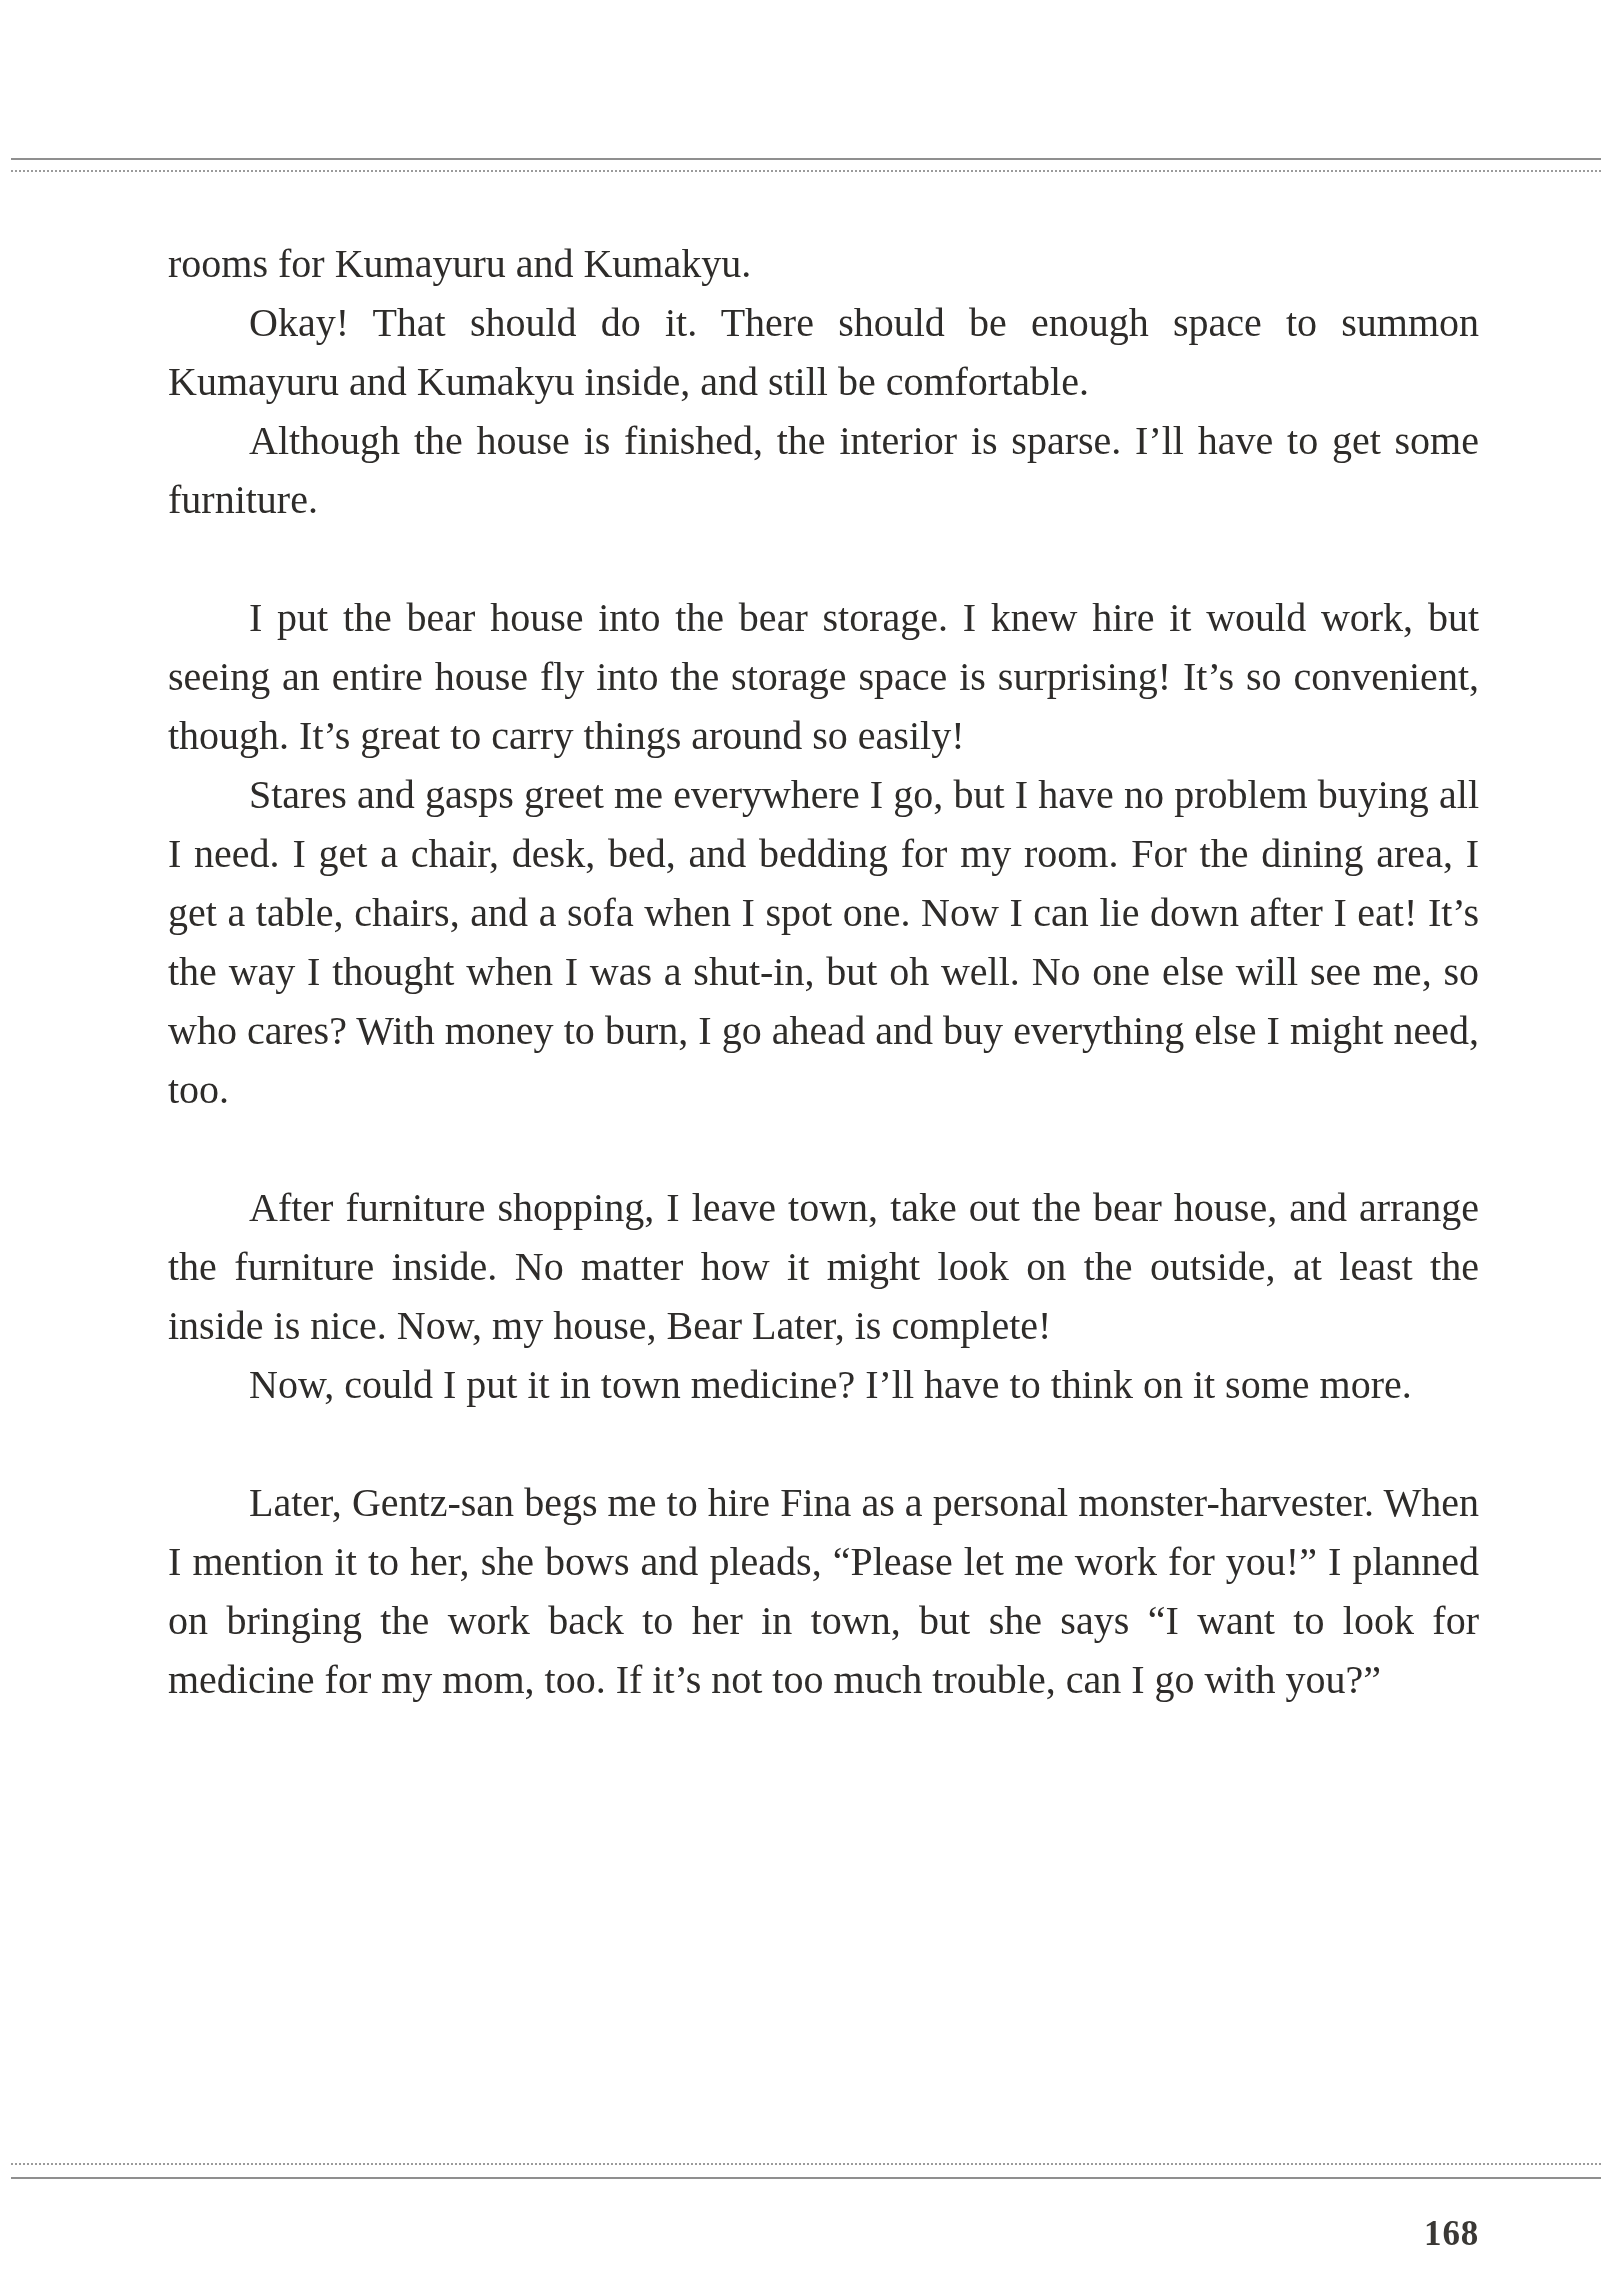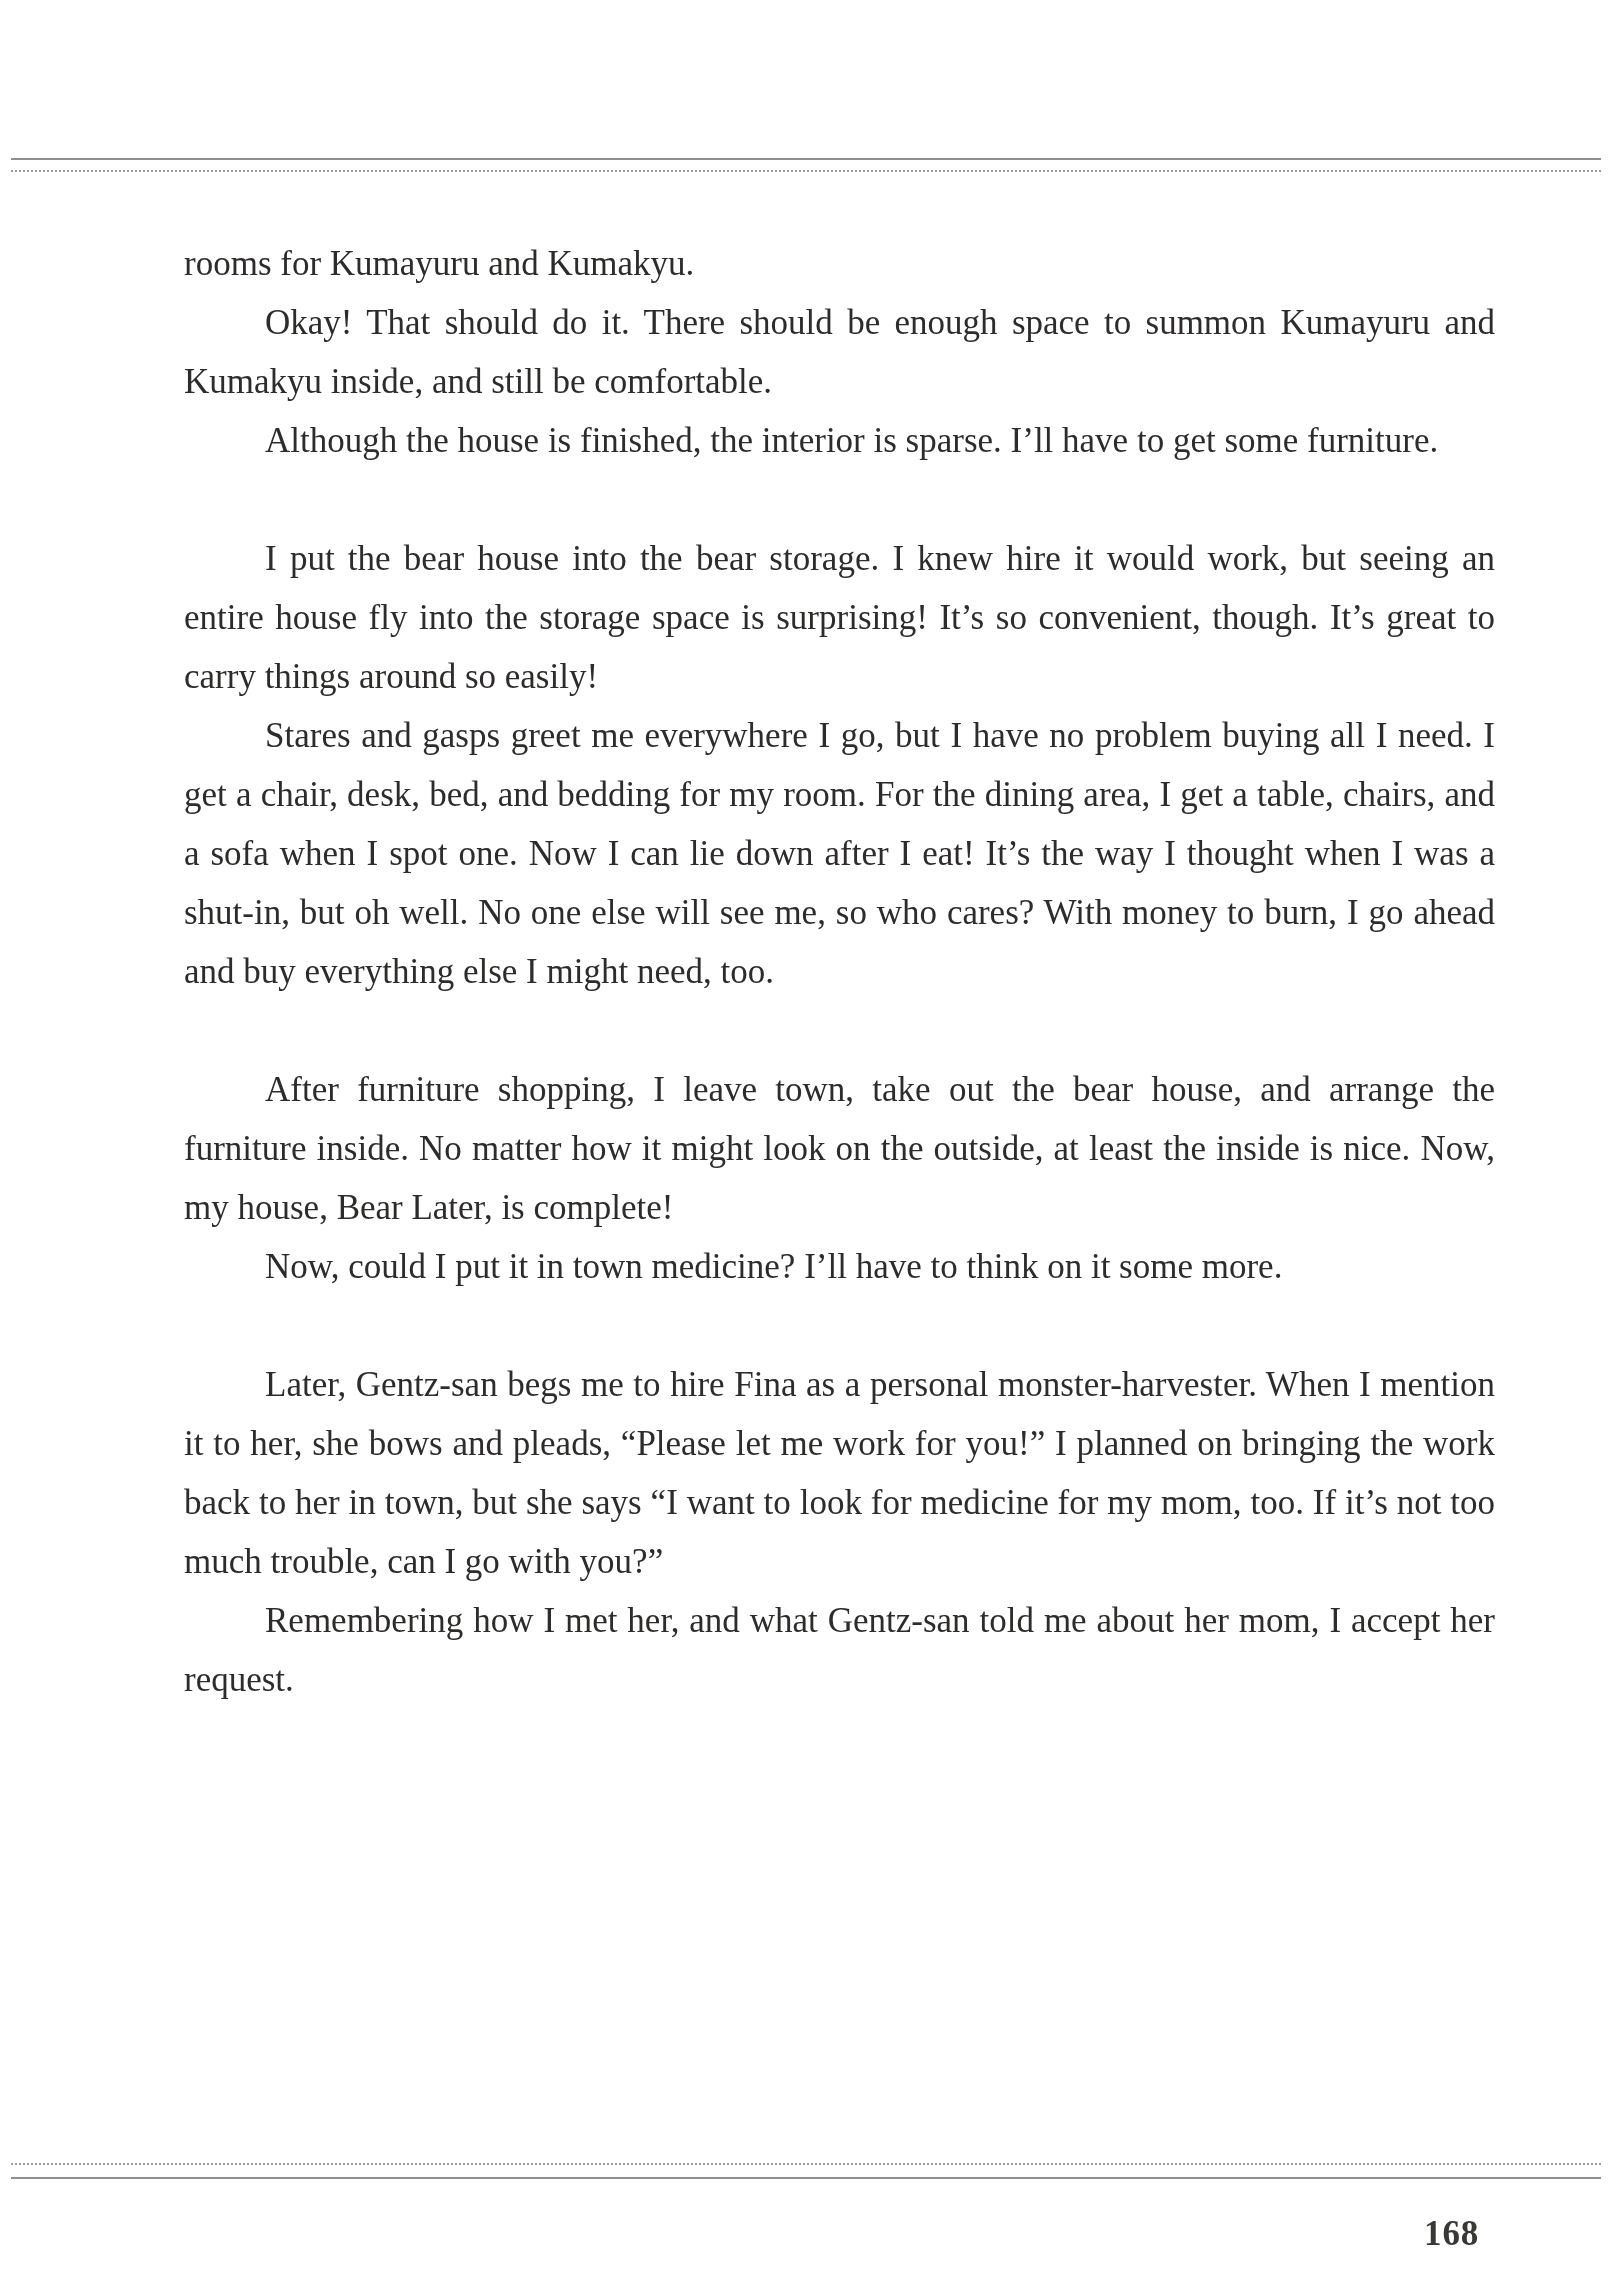--- a/index.html
+++ b/index.html
@@ -31,24 +31,24 @@
   .rule-dotted {
     border-top: 2.3px dotted #9b9b9b;
   }
   .rule-top-solid   { top: 158px; }
   .rule-top-dotted  { top: 170px; }
   .rule-bot-dotted  { top: 2163px; }
   .rule-bot-solid   { top: 2177px; }
 
   .text-block {
     position: absolute;
-    left: 184px;
+    left: 168px;
     width: 1311px;
     top: 234px;
-    font-size: 35px;
+    font-size: 40px;
     line-height: 59px;
     text-align: justify;
   }
   .para {
     margin: 0;
     padding: 0;
   }
   .para.indent {
     text-indent: 81px;
   }
@@ -75,21 +75,20 @@
 
   <section class="text-block">
       <p class="para">rooms for Kumayuru and Kumakyu.</p>
       <p class="para indent">Okay! That should do it. There should be enough space to summon Kumayuru and Kumakyu inside, and still be comfortable.</p>
       <p class="para indent">Although the house is finished, the interior is sparse. I’ll have to get some furniture.</p>
       <p class="para indent gap">I put the bear house into the bear storage. I knew hire it would work, but seeing an entire house fly into the storage space is surprising! It’s so convenient, though. It’s great to carry things around so easily!</p>
       <p class="para indent">Stares and gasps greet me everywhere I go, but I have no problem buying all I need. I get a chair, desk, bed, and bedding for my room. For the dining area, I get a table, chairs, and a sofa when I spot one. Now I can lie down after I eat! It’s the way I thought when I was a shut-in, but oh well. No one else will see me, so who cares? With money to burn, I go ahead and buy everything else I might need, too.</p>
       <p class="para indent gap">After furniture shopping, I leave town, take out the bear house, and arrange the furniture inside. No matter how it might look on the outside, at least the inside is nice. Now, my house, Bear Later, is complete!</p>
       <p class="para indent">Now, could I put it in town medicine? I’ll have to think on it some more.</p>
       <p class="para indent gap">Later, Gentz-san begs me to hire Fina as a personal monster-harvester. When I mention it to her, she bows and pleads, “Please let me work for you!” I planned on bringing the work back to her in town, but she says “I want to look for medicine for my mom, too. If it’s not too much trouble, can I go with you?”</p>
-      <p class="para indent">Remembering how I met her, and what Gentz-san told me about her mom, I accept her request.</p>
     </section>
 
   <div class="rule rule-dotted rule-bot-dotted"></div>
   <div class="rule rule-solid rule-bot-solid"></div>
 
   <div class="page-number">168</div>
 
 </main>
 
 

